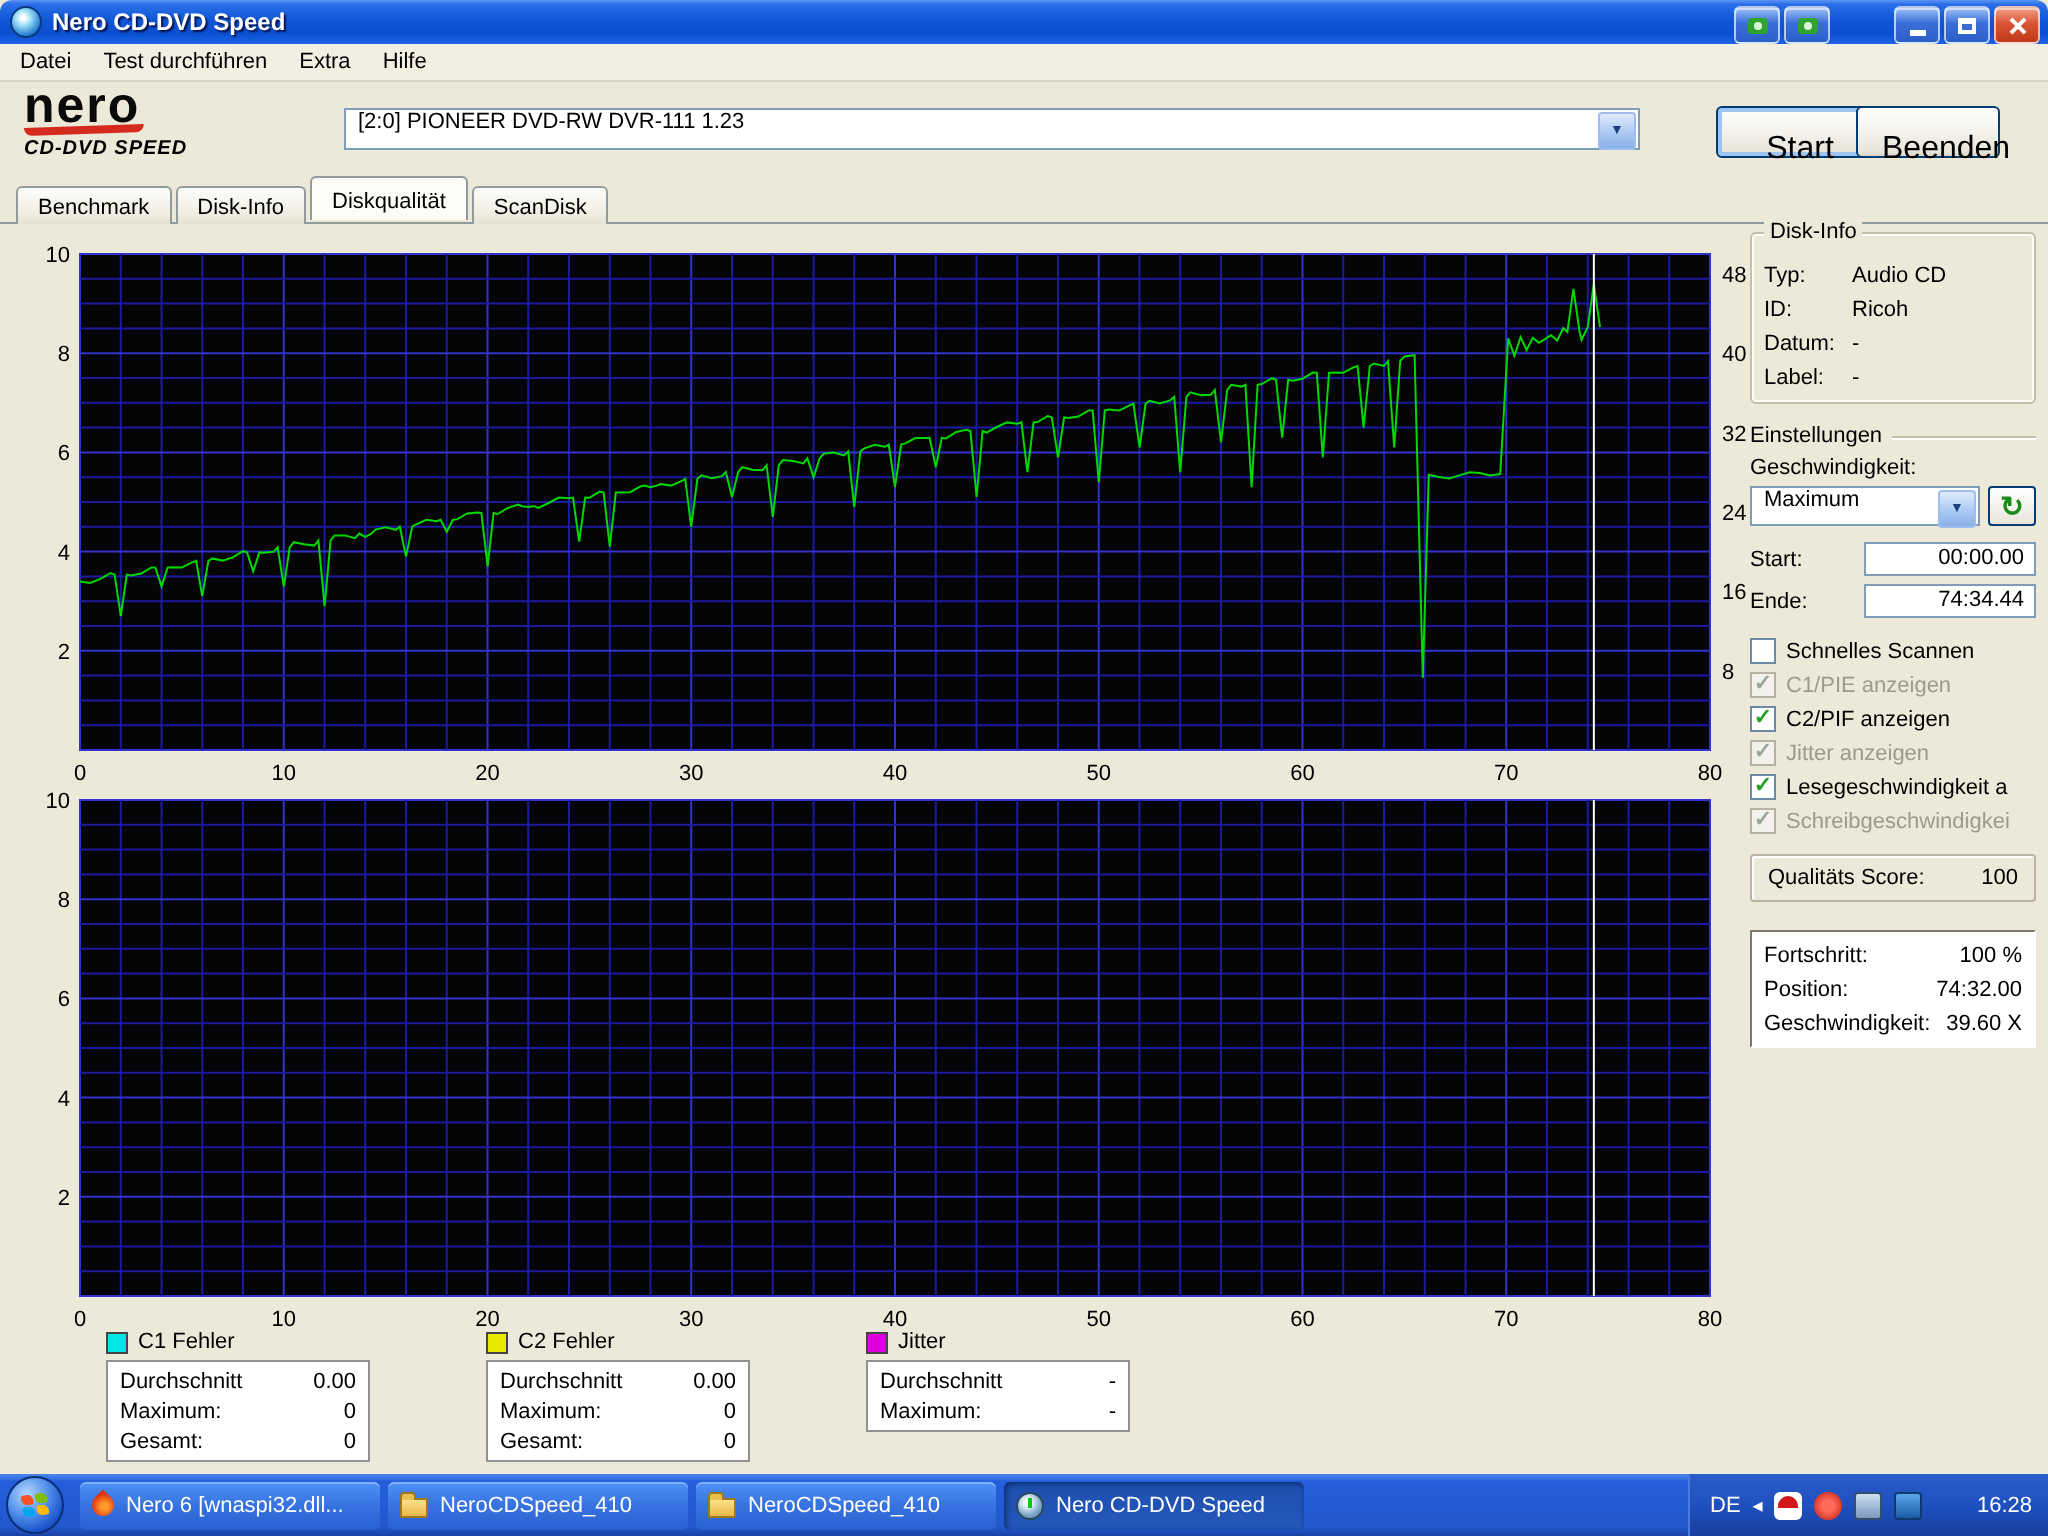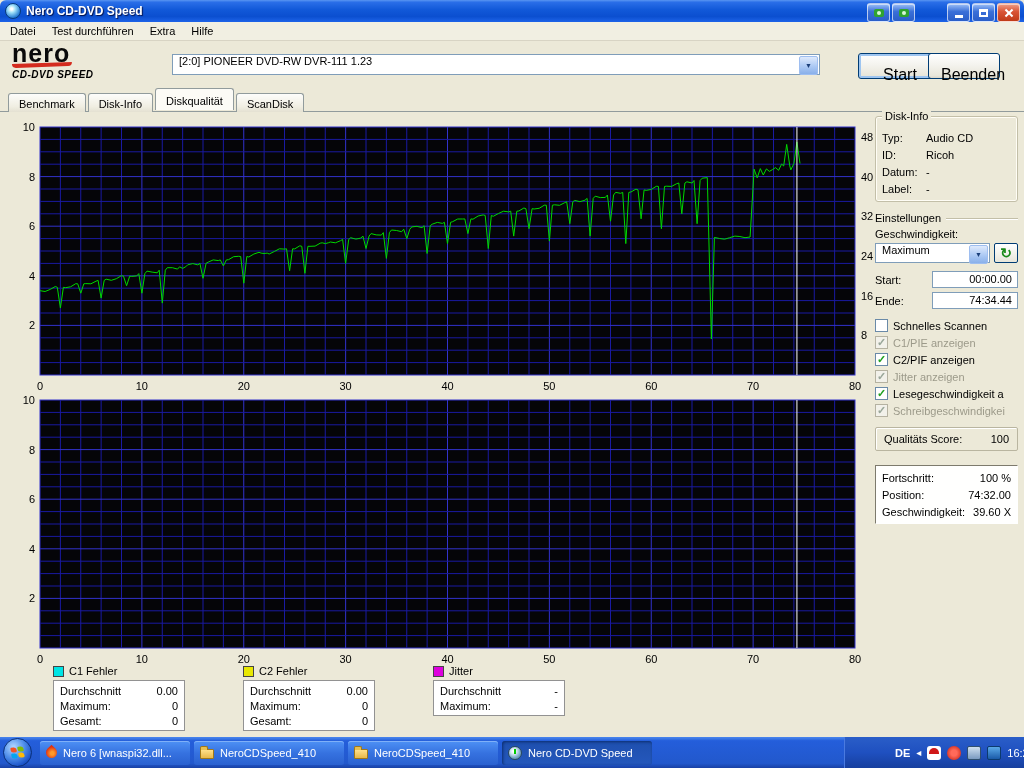--- a/index.html
+++ b/index.html
@@ -127,21 +127,21 @@
     background:#e8c050;border:1px solid #a07818;border-bottom:none;border-radius:2px 2px 0 0;}
   .ticon.nero{width:11px;height:11px;background:radial-gradient(circle at 50% 60%,#ff9a2a 20%,#e03010 75%);
     border-radius:50% 0 50% 50%;transform:rotate(-45deg);}
   .ticon.speed{width:14px;height:14px;border-radius:50%;
     background:radial-gradient(circle at 40% 35%,#fff 8%,#cfe2f0 30%,#7ea8c8 60%,#4a7a9c);
     border:1px solid #2a4a5c;position:relative;box-sizing:border-box;}
   .ticon.speed::after{content:'';position:absolute;left:5px;top:2px;width:2px;height:5px;background:#0c0;}
   .tray{position:absolute;right:0;top:0;width:180px;height:31px;
     background:linear-gradient(180deg,#2a5ec8,#1f50c0 50%,#173f9e);border-left:1px solid #4a7ae0;
     display:flex;align-items:center;gap:6px;padding:0 8px 0 10px;box-sizing:border-box;color:#fff;}
-  .tray-lang{font-weight:bold;margin-left:40px;}
+  .tray-lang{font-weight:normal;}
   .tray-chev{font-size:10px;}
   .tray-ic{width:14px;height:14px;flex:none;border-radius:2px;}
   .ic-avira{background:#fff;position:relative;border-radius:3px;}
   .ic-avira::after{content:'';position:absolute;left:2px;top:2px;width:10px;height:6px;background:#d01818;
     border-radius:10px 10px 0 0;}
   .ic-guard{background:radial-gradient(circle,#ff6a5a 30%,#c01808);border-radius:50%;}
   .ic-display{background:linear-gradient(#cfe0f0,#7a9ac0);border:1px solid #30506e;box-sizing:border-box;}
   .ic-net{background:linear-gradient(#5aa8e8,#1a5aa8);border:1px solid #0c3a6e;box-sizing:border-box;}
   .tray-time{margin-left:auto;}
 </style>

